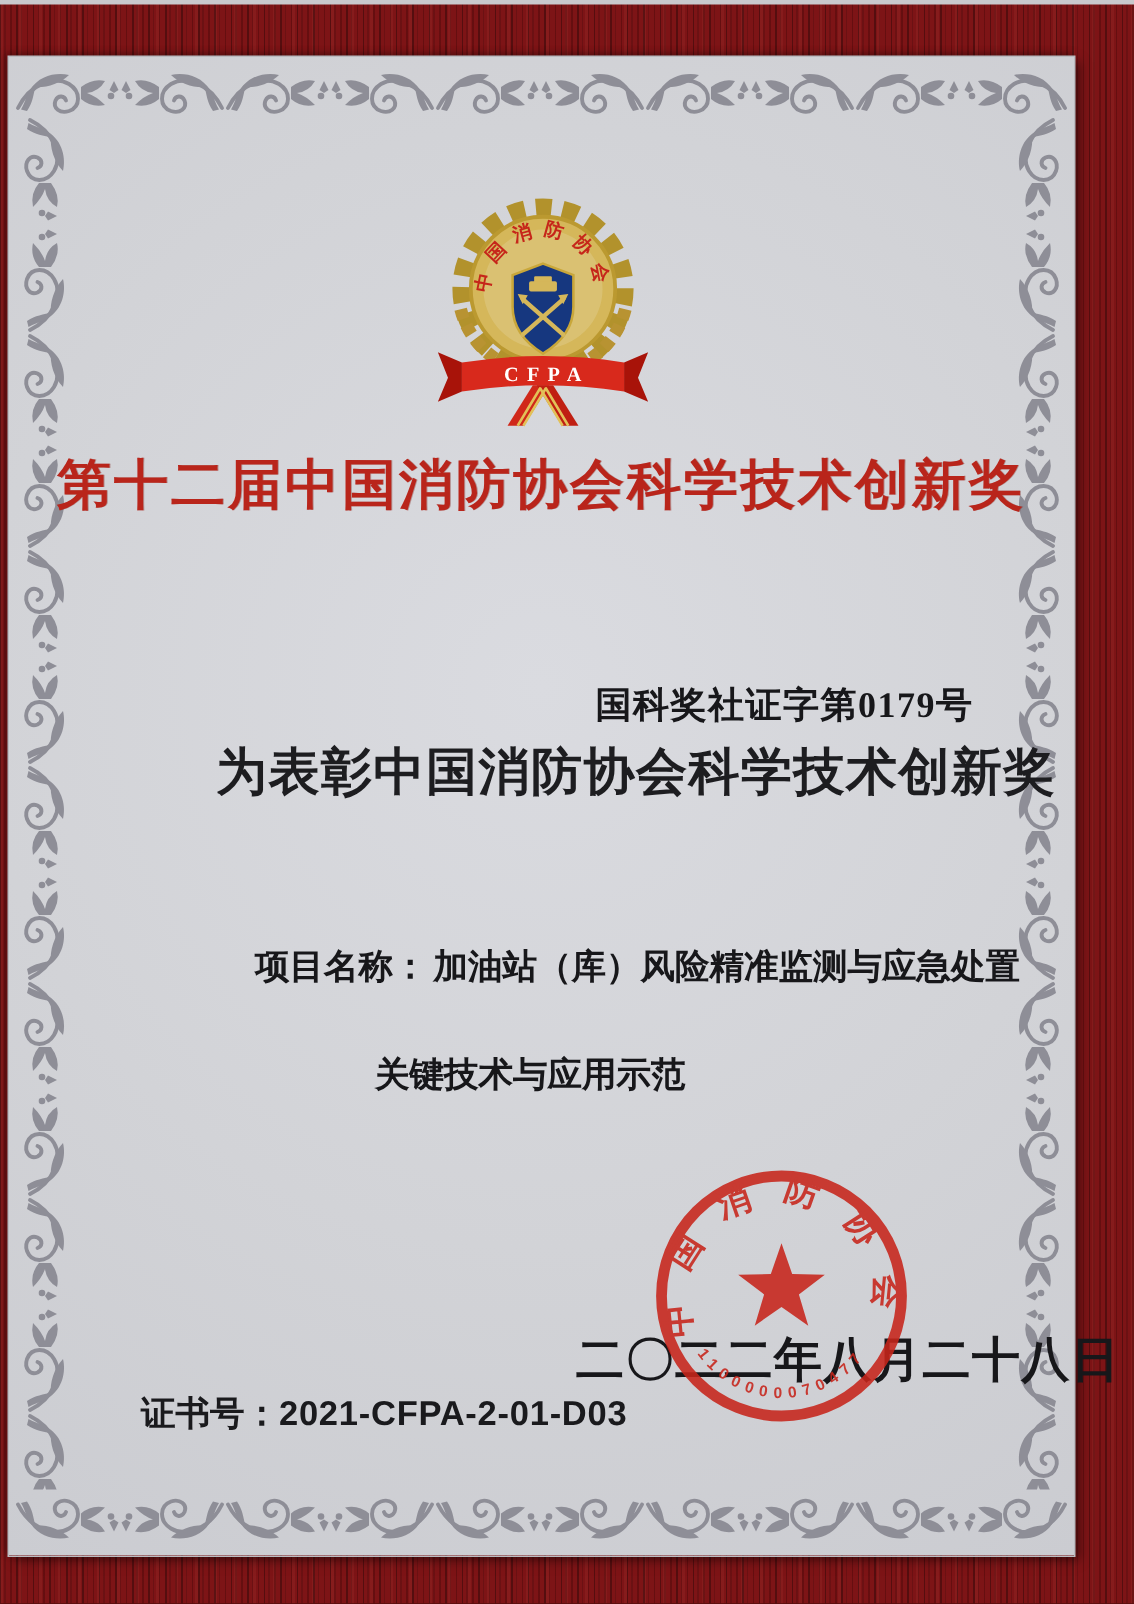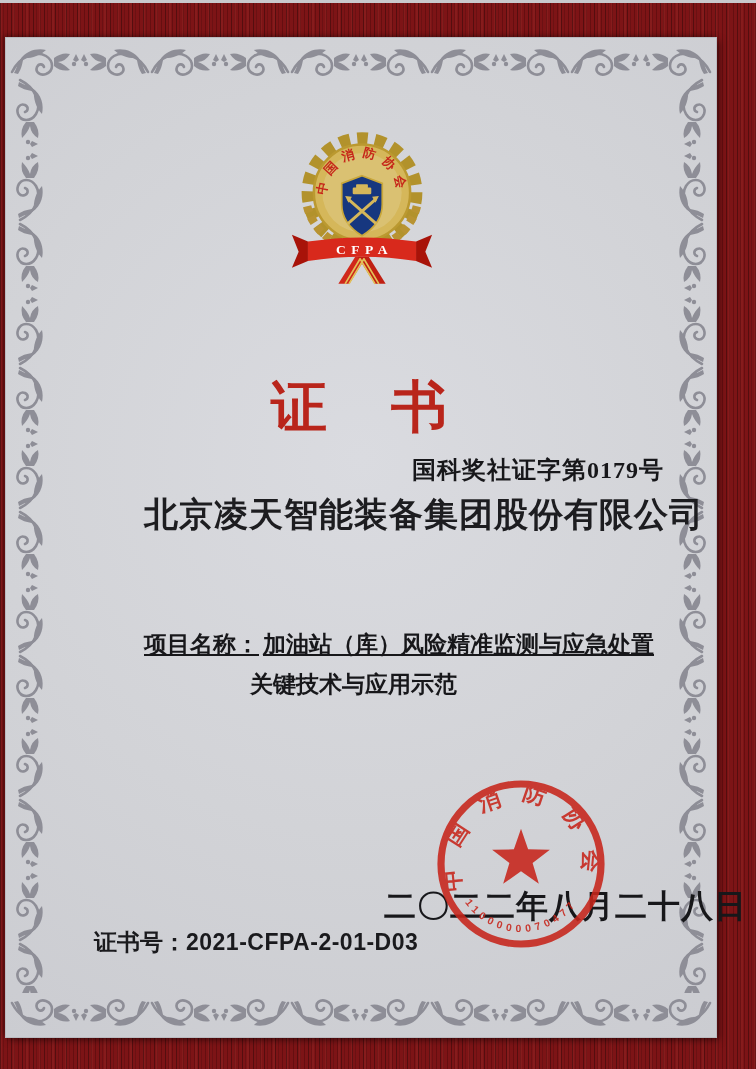--- a/index.html
+++ b/index.html
@@ -33,32 +33,32 @@
   .title{
     left:0;top:261px;width:100%;text-align:center;
     font-size:36px;font-weight:900;color:#b9251b;letter-spacing:2px;white-space:nowrap;
     text-shadow:0.6px 0.6px 0 rgba(120,20,12,0.35);
   }
   .zhengshu{
     left:0;top:332px;width:100%;text-align:center;
     font-size:56px;font-weight:900;color:#b9251b;letter-spacing:4px;white-space:nowrap;
   }
   .serial{
-    right:52px;top:416px;text-align:right;
+    right:67px;top:416px;text-align:right;
     font-size:24px;font-weight:bold;color:#17171a;letter-spacing:1px;white-space:nowrap;margin-left:44px;
   }
   .bodyline{font-size:34px;font-weight:600;color:#1d1d20;letter-spacing:1px;white-space:nowrap;}
   .body1{left:138px;top:454px;}
   .body2{left:72px;top:510px;}
 
   .fieldline{font-size:23px;font-weight:bold;color:#17171a;white-space:nowrap;}
   .fieldline .lab{position:static;margin-right:4px;}
   .fieldline .val{position:static;}
-  .f-project{left:138px;top:591px;text-decoration:underline;}
-  .f-project2{left:244px;top:631px;}
+  .f-project{left:164px;top:591px;}
+  .f-project2{left:244px;top:663px;}
   .f-grade{left:148px;top:667px;}
   .f-winner{left:148px;top:709px;font-size:24px;}
   .f-winner .val{letter-spacing:1.5px;}
 
   .dateline{
     left:378px;top:847px;font-size:32px;font-weight:bold;color:#17171a;
     letter-spacing:1px;white-space:nowrap;z-index:1;
   }
   .seal{left:427px;top:738px;width:176px;height:176px;opacity:0.88;z-index:2;}
 
@@ -169,24 +169,24 @@
       <polygon points="95,152 82,152 62,184 75,184" fill="#d0281a"></polygon>
       <polygon points="85,152 98,152 118,184 105,184" fill="#c01f12"></polygon>
       <path d="M88,154 L70,184 M92.5,154 L74.5,184" stroke="#e2c158" stroke-width="2" fill="none"></path>
       <path d="M92,154 L110,184 M87.5,154 L105.5,184" stroke="#e2c158" stroke-width="2" fill="none"></path>
       <path d="M26,134 L7,126 L15,146 L7,165 L26,157 Z" fill="#a81309"></path>
       <path d="M154,134 L173,126 L165,146 L173,165 L154,157 Z" fill="#a81309"></path>
       <path d="M26,134 Q90,124 154,134 L154,157 Q90,147 26,157 Z" fill="#d8291c"></path>
       <text x="93" y="149" text-anchor="middle" font-size="16" font-weight="bold" letter-spacing="6.5" fill="#ffffff" font-family="Liberation Serif, DejaVu Serif, serif">CFPA</text>
     </svg>
 
-    <div class="zhengshu">证　书</div>
+    <div class="title">第十二届中国消防协会科学技术创新奖</div>
     <div class="serial">国科奖社证字第0179号</div>
 
-    <div class="bodyline body1">北京凌天智能装备集团股份有限公司</div>
+    <div class="bodyline body1">为表彰中国消防协会科学技术创新奖</div>
 
     <div class="fieldline f-project"><span class="lab">项目名称：</span><span class="val">加油站（库）风险精准监测与应急处置</span></div>
     <div class="fieldline f-project2">关键技术与应用示范</div>
 
     <div class="dateline">二〇二二年八月二十八日</div>
 
     <svg class="seal" viewBox="0 0 220 220">
       <circle cx="110" cy="110" r="100" fill="none" stroke="#c7251b" stroke-width="9"></circle>
       <polygon points="110,66 118.9,91.7 146.1,92.3 124.5,108.7 132.3,134.7 110,119.2 87.7,134.7 95.5,108.7 73.9,92.3 101.1,91.7" fill="#c7251b"></polygon>
       <path id="sealArcTop" d="M39.3,143 A78,78 0 1 1 180.7,143" fill="none"></path>

